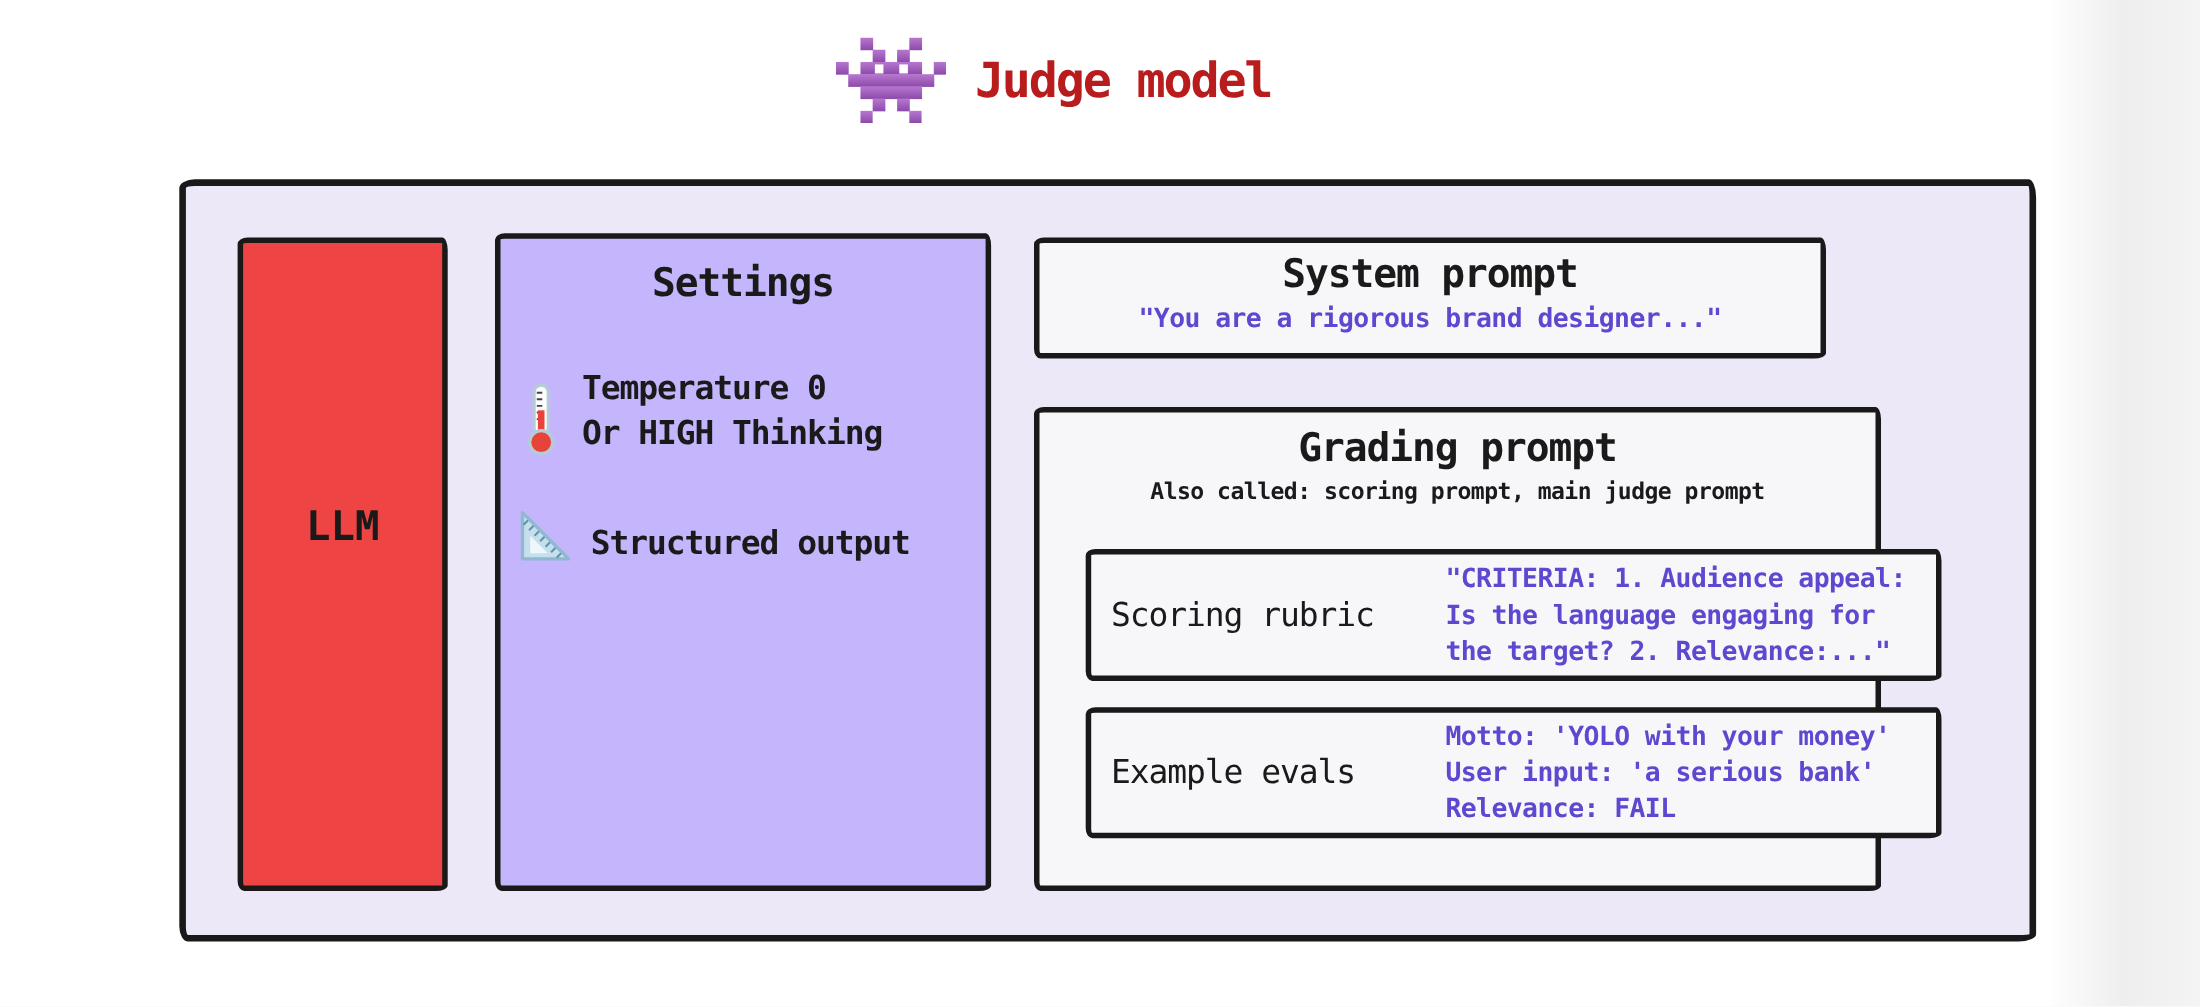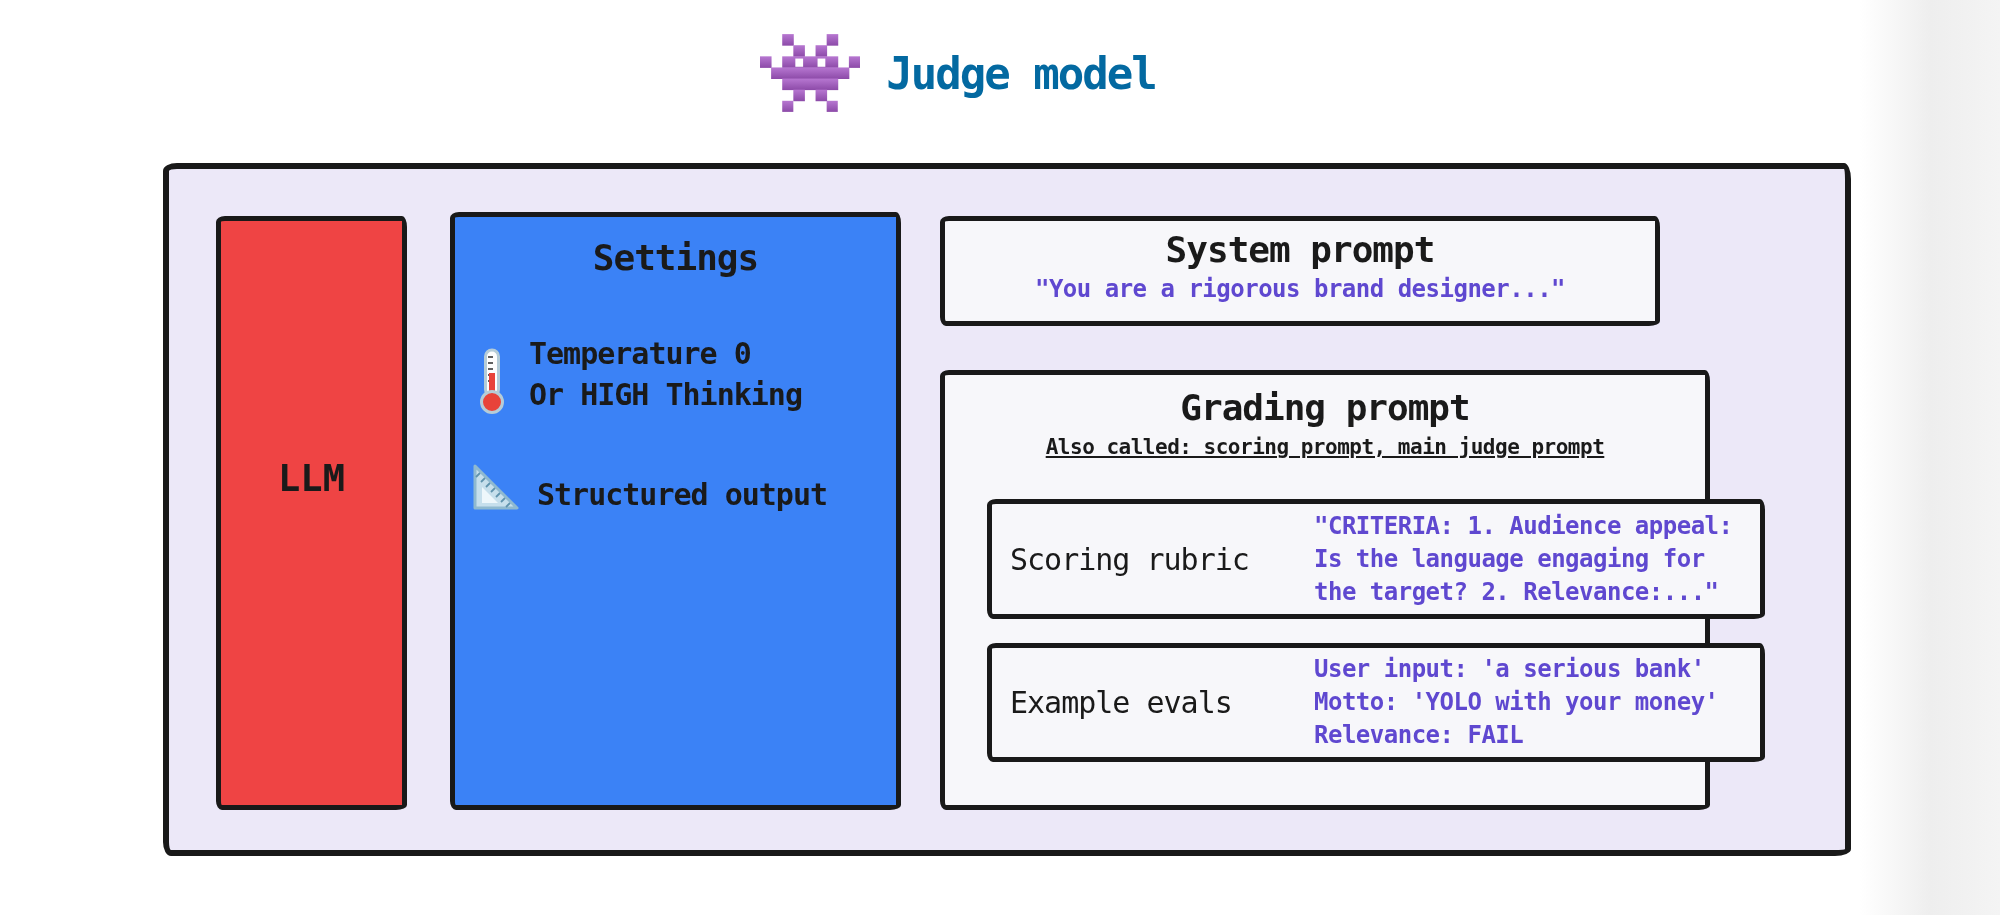--- a/index.html
+++ b/index.html
@@ -19,21 +19,21 @@
   }
 
   
   .header {
     position: absolute; top: 34px; left: 0; width: 2000px;
     display: flex; justify-content: center; align-items: center; gap: 26px;
     transform: translateX(-42px);
   }
   .invader { width: 100px; height: 78px; display: block; }
   .page-title {
-    font-size: 44px; font-weight: bold; letter-spacing: -2px; color: #0369a1;
+    font-size: 44px; font-weight: bold; letter-spacing: -2px; color: #b91c1c;
   }
 
   
   .outer-box {
     position: absolute; left: 163px; top: 163px; width: 1688px; height: 693px;
     background: #ece8f8;
     border: 6px solid #191919;
     border-radius: 14px 7px 16px 8px / 8px 16px 7px 14px;
   }
 
@@ -46,21 +46,21 @@
   .llm-box {
     position: absolute; left: 47px; top: 47px; width: 191px; height: 594px;
     background: #ef4444;
     display: flex; align-items: center; justify-content: center;
   }
   .llm-label { font-size: 37px; font-weight: bold; transform: translateY(-35px); }
 
   
   .settings-box {
     position: absolute; left: 281px; top: 43px; width: 451px; height: 598px;
-    background: #3b82f6;
+    background: #c4b5fd;
   }
   .settings-title { margin-top: 20px; text-align: center; font-size: 36px; font-weight: bold; letter-spacing: -1px; }
   .setting-row { position: absolute; display: flex; align-items: flex-end; }
   .row-temp { left: 18px; top: 116px; gap: 16px; }
   .row-struct { left: 13px; top: 242px; gap: 13px; }
   .setting-lines { font-size: 30px; font-weight: bold; line-height: 41px; letter-spacing: -1px; }
   .thermo { width: 40px; height: 68px; display: block; }
   .ruler { width: 56px; height: 56px; display: block; }
 
   
@@ -70,21 +70,21 @@
   }
   .card-title { text-align: center; font-size: 36px; font-weight: bold; letter-spacing: -1px; }
   .system-prompt-box .card-title { margin-top: 8px; }
   .purple { color: #5f48d0; font-weight: bold; }
   .system-snippet { margin-top: 5px; text-align: center; font-size: 24px; letter-spacing: -0.5px; }
 
   .grading-box {
     position: absolute; left: 771px; top: 201px; width: 770px; height: 440px;
   }
   .grading-box .card-title { margin-top: 12px; }
-  .grading-subtitle { margin-top: 7px; text-align: center; font-size: 21px; font-weight: bold; letter-spacing: -0.5px; text-decoration: underline; }
+  .grading-subtitle { margin-top: 7px; text-align: center; font-size: 21px; font-weight: bold; letter-spacing: -0.5px; }
 
   .inner-box {
     position: absolute; left: 42px; width: 778px;
     display: flex; align-items: center; padding: 0 18px; gap: 26px;
     background: #f7f7fa;
   }
   .rubric-box { top: 124px; height: 120px; }
   .evals-box  { top: 268px; height: 119px; }
   .inner-label { font-size: 30px; font-weight: normal; letter-spacing: -1px; width: 278px; flex: none; }
   .snippet-lines { font-size: 24px; line-height: 33px; letter-spacing: -0.5px; white-space: nowrap; }
@@ -185,22 +185,22 @@
         <div class="snippet-lines purple">
           <div>"CRITERIA: 1. Audience appeal:</div>
           <div>Is the language engaging for</div>
           <div>the target? 2. Relevance:..."</div>
         </div>
       </div>
 
       <div class="inner-box evals-box sketch">
         <span class="inner-label">Example evals</span>
         <div class="snippet-lines purple">
+          <div>Motto: 'YOLO with your money'</div>
           <div>User input: 'a serious bank'</div>
-          <div>Motto: 'YOLO with your money'</div>
           <div>Relevance: FAIL</div>
         </div>
       </div>
     </div>
 
   </div>
 
   <div class="edge-strip"></div>
 </div>
 

